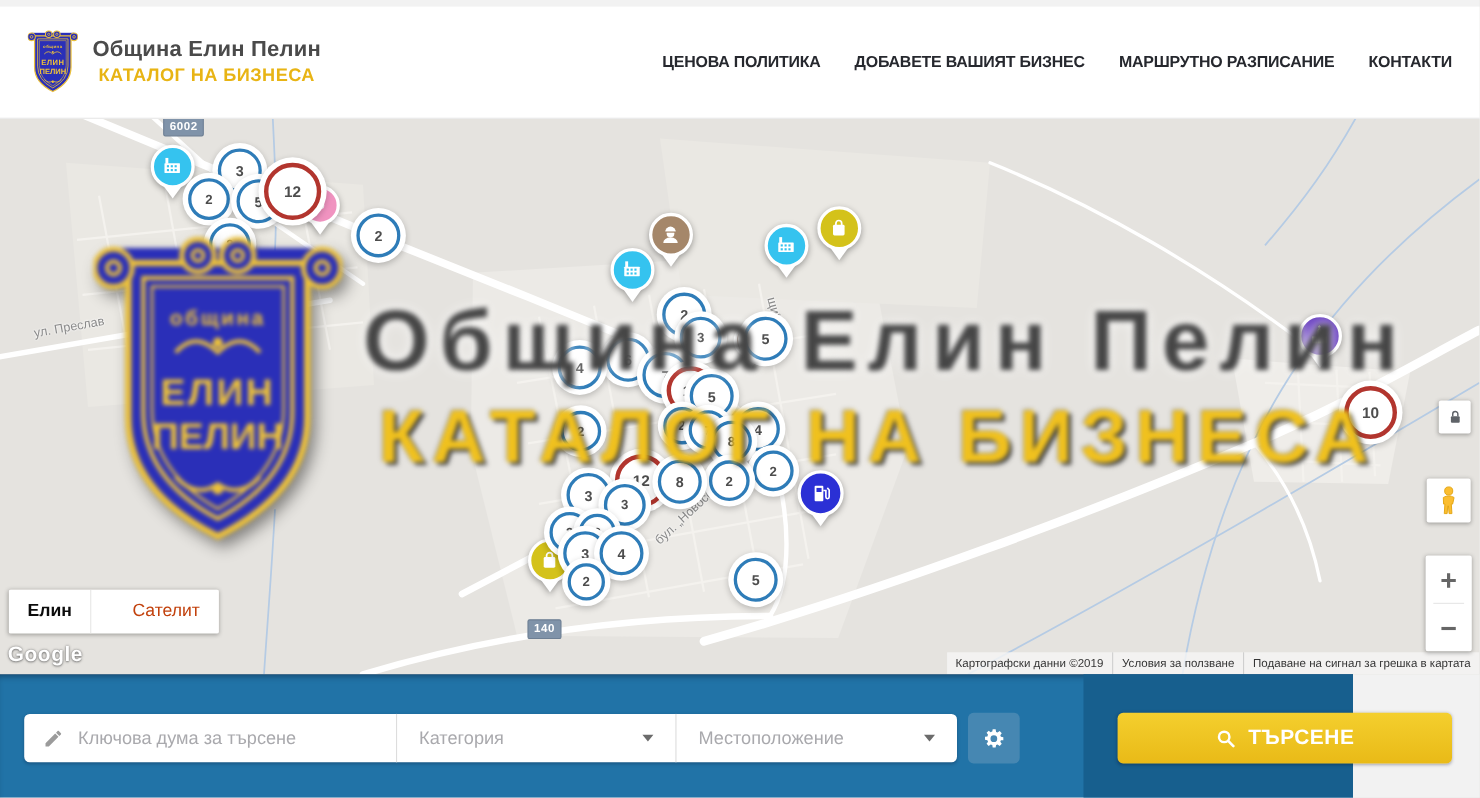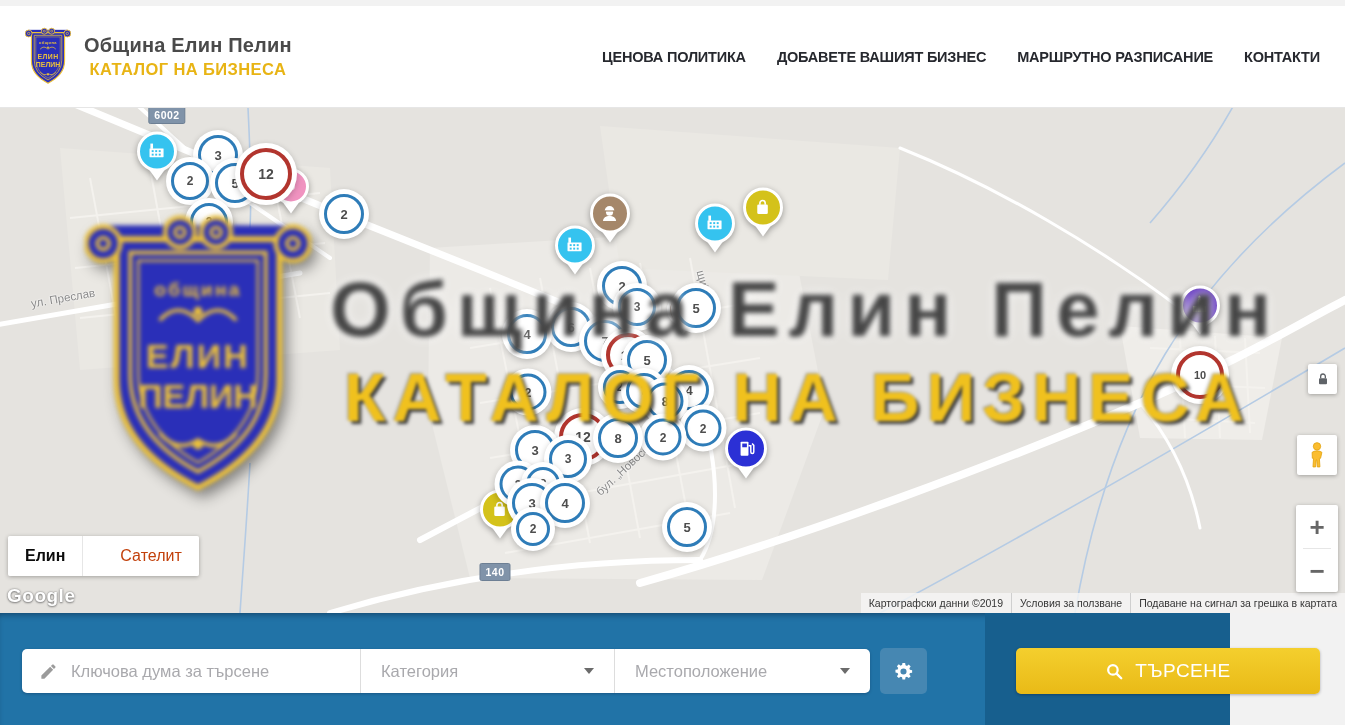--- a/index.html
+++ b/index.html
@@ -118,21 +118,21 @@
   .caret { width:0; height:0; border-left:5.5px solid transparent;
            border-right:5.5px solid transparent; border-top:6px solid #6b6b6b; }
 
   .gear-btn { position:absolute; left:880px; top:35px; width:47px; height:46px;
               background:#4687b2; border:none; border-radius:5px; cursor:pointer;
               display:flex; align-items:center; justify-content:center; }
   .search-btn { position:absolute; left:1016px; top:35px; width:304px; height:46px;
               border:none; border-radius:5px; cursor:pointer;
               background:linear-gradient(#f4cf2e,#e9ba17);
               display:flex; align-items:center; justify-content:center; gap:11px;
-              color:#fff; font-size:19px; font-weight:normal; letter-spacing:.5px;
+              color:#fff; font-size:19px; font-weight:bold; letter-spacing:.5px;
               font-family:inherit; box-shadow:0 1px 3px rgba(0,0,30,.3); }
 </style>
 </head>
 <body>
 
 <svg width="0" height="0" style="position:absolute">
   <defs>
     <symbol id="crest" viewBox="0 0 100 128">
       <rect x="8" y="6" width="84" height="12" fill="#2a2fb8"></rect>
       <path d="M14,12 H86 V74 Q86,104 50,122 Q14,104 14,74 Z" fill="#2a2fb8" stroke="#ecc13a" stroke-width="2.5"></path>
@@ -376,21 +376,21 @@
       <div class="cluster red" style="left: 583px; top: 329px; width: 48px; height: 48px; font-size: 14px;">12</div>
       <div class="cluster" style="left: 618px; top: 330px; width: 40px; height: 40px; font-size: 13px;">8</div>
       <div class="cluster" style="left: 535px; top: 342px; width: 40px; height: 40px; font-size: 13px;">3</div>
       <div class="cluster" style="left: 568px; top: 351px; width: 38px; height: 38px; font-size: 12px;">3</div>
       <div class="cluster" style="left: 518px; top: 376px; width: 37px; height: 37px; font-size: 12px;">3</div>
       <div class="cluster" style="left: 543px; top: 376px; width: 34px; height: 34px; font-size: 12px;">8</div>
       <div class="cluster" style="left: 532px; top: 395px; width: 40px; height: 40px; font-size: 13px;">3</div>
       <div class="cluster" style="left: 565px; top: 395px; width: 40px; height: 40px; font-size: 13px;">4</div>
       <div class="cluster" style="left: 533px; top: 421px; width: 34px; height: 34px; font-size: 12px;">2</div>
       <div class="cluster" style="left: 687px; top: 419px; width: 40px; height: 40px; font-size: 13px;">5</div>
-      <div class="cluster red" style="left: 1200px; top: 267px; width: 48px; height: 48px; font-size: 11px;">10</div>
+      <div class="cluster red" style="left: 1246px; top: 267px; width: 48px; height: 48px; font-size: 14px;">10</div>
     </div>
 
   <svg class="wm wm-crest">
       <use href="#crest"></use>
     </svg>
   <div class="wm wm1">Община Елин Пелин</div>
   <div class="wm wm2">КАТАЛОГ НА БИЗНЕСА</div>
 
   <div class="map-type">
     <button class="active">Елин</button>

